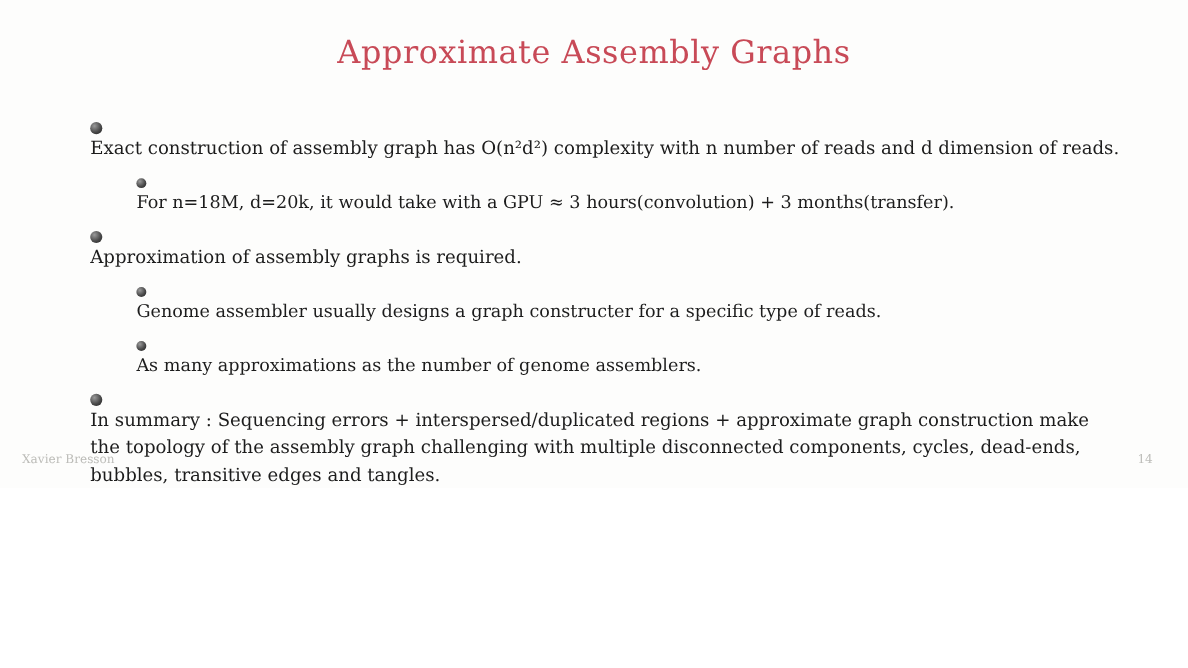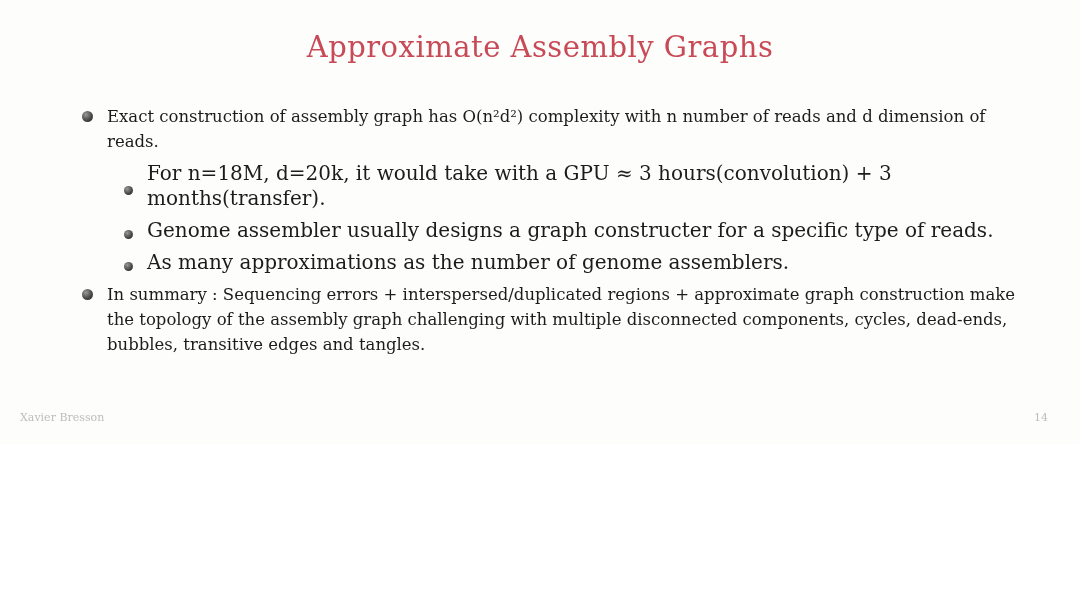--- a/index.html
+++ b/index.html
@@ -29,25 +29,25 @@
   .content {
     margin-top: 40px;
     padding: 0 60px 0 82px;
   }
   .item {
     display: flex;
     align-items: flex-start;
     margin-bottom: 7px;
     font-size: 16.5px;
     line-height: 25px;
+    flex-direction: column;
   }
   .item.l2 {
     margin-left: 42px;
-    font-size: 20px;
-    align-items: center;
+    font-size: 16px;
   }
   .ball {
     flex: 0 0 auto;
     border-radius: 50%;
     background: radial-gradient(circle at 35% 32%, #9a9a9a, #4a4a4a 55%, #1d1d1d);
     margin-right: 14px;
   }
   .item.l1 > .ball {
     width: 11px;
     height: 11px;
@@ -85,20 +85,24 @@
     <div class="item l1">
       <span class="ball"></span>
       <span class="txt">Exact construction of assembly graph has O(n²d²) complexity with n number of reads and d dimension of reads.</span>
     </div>
 
     <div class="item l2">
       <span class="ball"></span>
       <span class="txt">For n=18M, d=20k, it would take with a GPU ≈ 3 hours(convolution) + 3 months(transfer).</span>
     </div>
 
+    <div class="item l1">
+      <span class="ball"></span>
+      <span class="txt">Approximation of assembly graphs is required.</span>
+    </div>
 
     <div class="item l2">
       <span class="ball"></span>
       <span class="txt">Genome assembler usually designs a graph constructer for a specific type of reads.</span>
     </div>
 
     <div class="item l2">
       <span class="ball"></span>
       <span class="txt">As many approximations as the number of genome assemblers.</span>
     </div>

